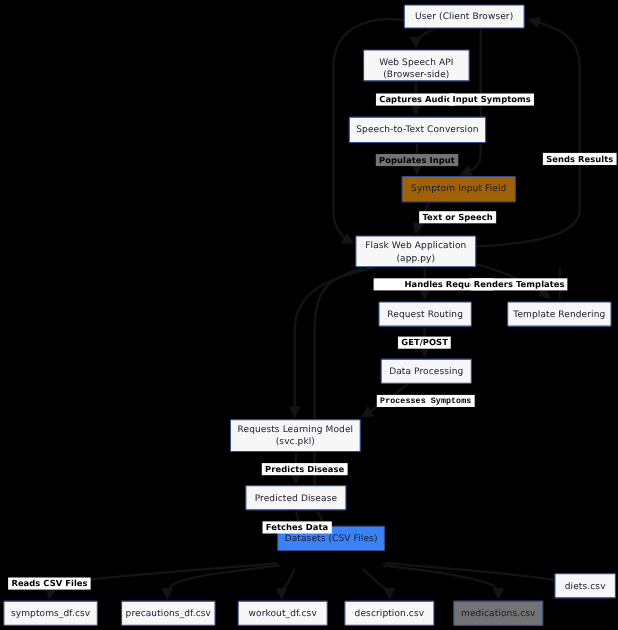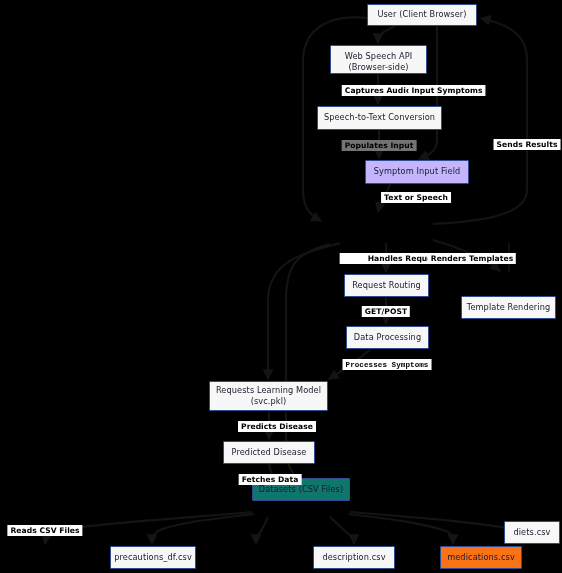--- a/index.html
+++ b/index.html
@@ -126,49 +126,59 @@
   <div class="node" style="left: 367px; top: 4px; width: 110px; height: 22px; background: rgb(247, 247, 247); border-color: rgb(47, 77, 143);">
     <span class="label">User (Client Browser)</span>
   </div>
   <div class="node" style="left: 330px; top: 45px; width: 97px; height: 29px; background: rgb(247, 247, 247); border-color: rgb(47, 77, 143); align-items: flex-end;">
     <span class="label">Web Speech API
 (Browser-side)</span>
   </div>
   <div class="node" style="left: 317px; top: 106px; width: 125px; height: 24px; background: rgb(247, 247, 247); border-color: rgb(47, 77, 143);">
     <span class="label">Speech-to-Text Conversion</span>
   </div>
-  <div class="node" style="left: 365px; top: 160px; width: 104px; height: 24px; background: #c4b5fd; border-color: rgb(47, 77, 143);">
+  <div class="node" style="left: 365px; top: 160px; width: 104px; height: 24px; background: #a16207; border-color: rgb(47, 77, 143);">
     <span class="label">Symptom Input Field</span>
+  </div>
+  <div class="node" style="left: 323px; top: 214px; width: 110px; height: 29px; background: rgb(247, 247, 247); border-color: rgb(47, 77, 143);">
+    <span class="label">Flask Web Application
+(app.py)</span>
   </div>
   <div class="node" style="left: 344px; top: 274px; width: 85px; height: 23px; background: rgb(247, 247, 247); border-color: rgb(47, 77, 143);">
     <span class="label">Request Routing</span>
   </div>
-  <div class="node" style="left: 461px; top: 274px; width: 95px; height: 23px; background: rgb(247, 247, 247); border-color: rgb(47, 77, 143); margin-top: 22px;">
+  <div class="node" style="left: 461px; top: 274px; width: 95px; height: 23px; background: rgb(247, 247, 247); border-color: rgb(47, 77, 143);">
     <span class="label">Template Rendering</span>
   </div>
   <div class="node" style="left: 346px; top: 326px; width: 83px; height: 23px; background: rgb(247, 247, 247); border-color: rgb(47, 77, 143);">
     <span class="label">Data Processing</span>
   </div>
   <div class="node" style="left: 209px; top: 381px; width: 119px; height: 30px; background: rgb(247, 247, 247); border-color: rgb(47, 77, 143);">
     <span class="label">Requests Learning Model
 (svc.pkl)</span>
   </div>
   <div class="node" style="left: 223px; top: 441px; width: 92px; height: 23px; background: rgb(247, 247, 247); border-color: rgb(47, 77, 143);">
     <span class="label">Predicted Disease</span>
   </div>
-  <div class="node" style="left: 252px; top: 478px; width: 98px; height: 23px; background: #0f766e; border-color: rgb(47, 77, 143);">
+  <div class="node" style="left: 252px; top: 478px; width: 98px; height: 23px; background: #3b82f6; border-color: rgb(47, 77, 143);">
     <span class="label">Datasets (CSV Files)</span>
+  </div>
+  <div class="node" style="left: 3px; top: 546px; width: 86px; height: 23px; background: rgb(247, 247, 247); border-color: rgb(47, 77, 143);">
+    <span class="label">symptoms_df.csv</span>
   </div>
   <div class="node" style="left: 110px; top: 546px; width: 86px; height: 23px; background: rgb(247, 247, 247); border-color: rgb(47, 77, 143);">
     <span class="label">precautions_df.csv</span>
   </div>
+  <div class="node" style="left: 216px; top: 546px; width: 82px; height: 23px; background: rgb(247, 247, 247); border-color: rgb(47, 77, 143);">
+    <span class="label">workout_df.csv</span>
+  </div>
   <div class="node" style="left: 313px; top: 546px; width: 82px; height: 23px; background: rgb(247, 247, 247); border-color: rgb(47, 77, 143);">
     <span class="label">description.csv</span>
   </div>
-  <div class="node" style="left: 412px; top: 546px; width: 82px; height: 23px; background: #f97316; border-color: rgb(47, 77, 143); margin-left: 28px;">
+  <div class="node" style="left: 412px; top: 546px; width: 82px; height: 23px; background: #737373; border-color: rgb(47, 77, 143);">
     <span class="label">medications.csv</span>
   </div>
   <div class="node" style="left: 504px; top: 521px; width: 56px; height: 23px; background: rgb(247, 247, 247); border-color: rgb(47, 77, 143);">
     <span class="label">diets.csv</span>
   </div>
 
   <div class="edge-label" style="left: 378px; top: 85px; background: rgb(255, 255, 255); color: rgb(0, 0, 0);">Captures Audio</div>
   <div class="edge-label" style="left: 447px; top: 85px; background: rgb(255, 255, 255); color: rgb(0, 0, 0);">Input Symptoms</div>
   <div class="edge-label" style="left: 379px; top: 140px; background: #737373; color: rgb(0, 0, 0);">Populates Input</div>
   <div class="edge-label" style="left: 527px; top: 139px; background: rgb(255, 255, 255); color: rgb(0, 0, 0);">Sends Results</div>

